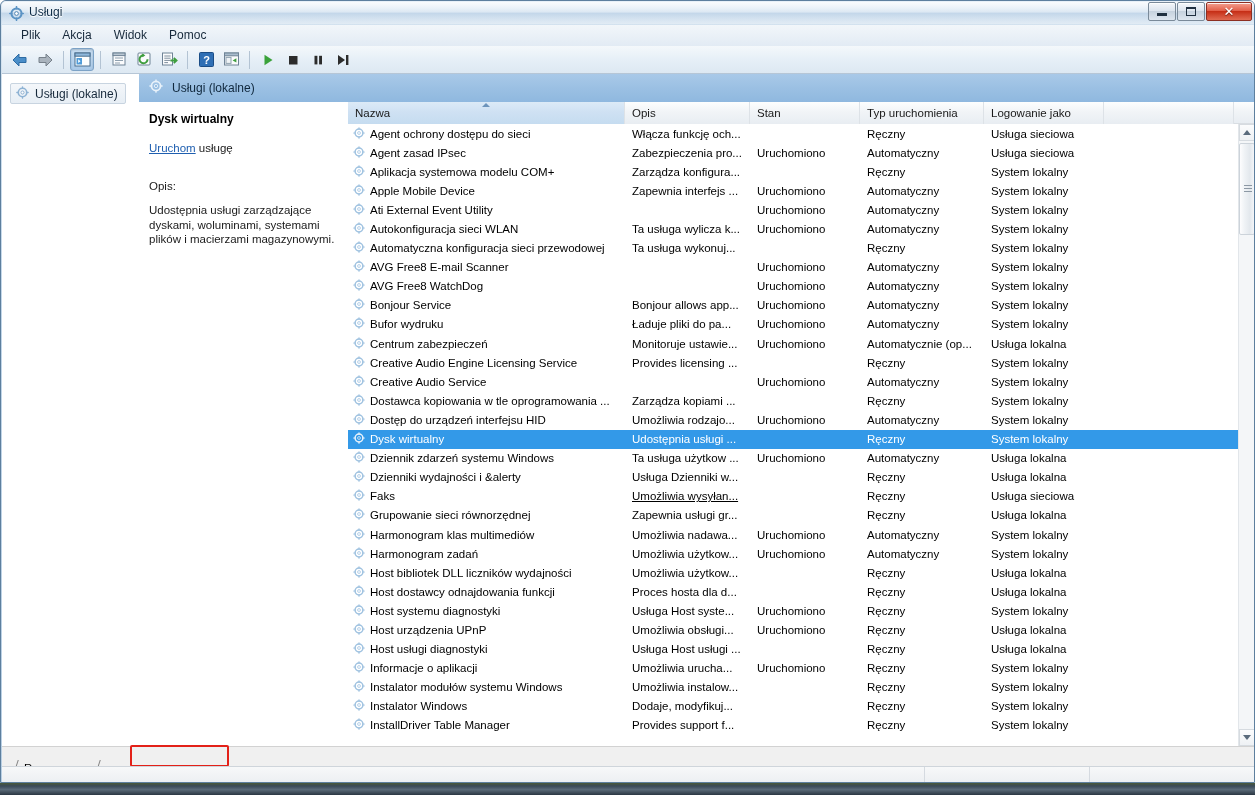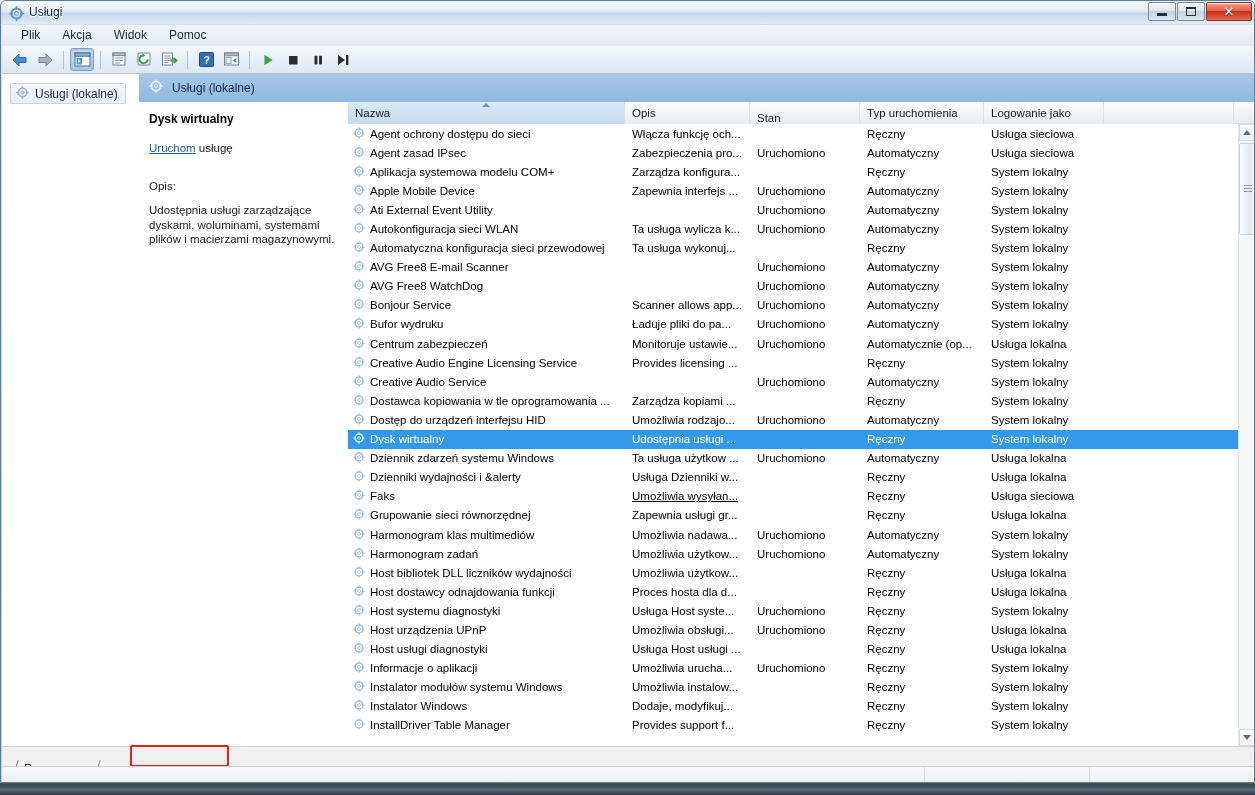--- a/index.html
+++ b/index.html
@@ -473,21 +473,21 @@
       <div id="listview">
 
         <div id="list-header">
             <div class="col-h sorted" style="width: 277px;">
               <span class="sort-arrow"></span>
               <span>Nazwa</span>
             </div>
             <div class="col-h" style="width: 125px;">
               <span>Opis</span>
             </div>
-            <div class="col-h" style="width: 110px; align-items: flex-end;">
+            <div class="col-h" style="width: 110px;">
               <span>Stan</span>
             </div>
             <div class="col-h" style="width: 124px;">
               <span>Typ uruchomienia</span>
             </div>
             <div class="col-h" style="width: 120px;">
               <span>Logowanie jako</span>
             </div>
             <div class="col-h" style="width: 130px;">
               <span></span>
@@ -682,21 +682,21 @@
                     <circle cx="8" cy="8" r="1.9" fill="#ffffff" stroke="#9fc2e0" stroke-width="1"></circle>
                     <g stroke="#9fc2e0" stroke-width="1.6" stroke-linecap="round">
                       <line x1="8" y1="1" x2="8" y2="3"></line>
                       <line x1="8" y1="13" x2="8" y2="15"></line>
                       <line x1="1" y1="8" x2="3" y2="8"></line>
                       <line x1="13" y1="8" x2="15" y2="8"></line>
                     </g>
                   </svg></span>
                 <span>Bonjour Service</span>
               </div>
-              <div class="cell" style="width: 125px; flex: 0 0 125px;">Scanner allows app...</div>
+              <div class="cell" style="width: 125px; flex: 0 0 125px;">Bonjour allows app...</div>
               <div class="cell" style="width: 110px; flex: 0 0 110px;">Uruchomiono</div>
               <div class="cell" style="width: 124px; flex: 0 0 124px;">Automatyczny</div>
               <div class="cell" style="width: 120px; flex: 0 0 120px;">System lokalny</div>
               <div class="cell" style="width: 130px; flex: 0 0 130px;"></div>
             </div>
             <div class="row">
               <div class="cell name" style="width: 277px; flex: 0 0 277px;">
                 <span class="gear"><svg width="12" height="12" viewBox="0 0 16 16">
                     <circle cx="8" cy="8" r="5.2" fill="none" stroke="#9fc2e0" stroke-width="2"></circle>
                     <circle cx="8" cy="8" r="1.9" fill="#ffffff" stroke="#9fc2e0" stroke-width="1"></circle>

